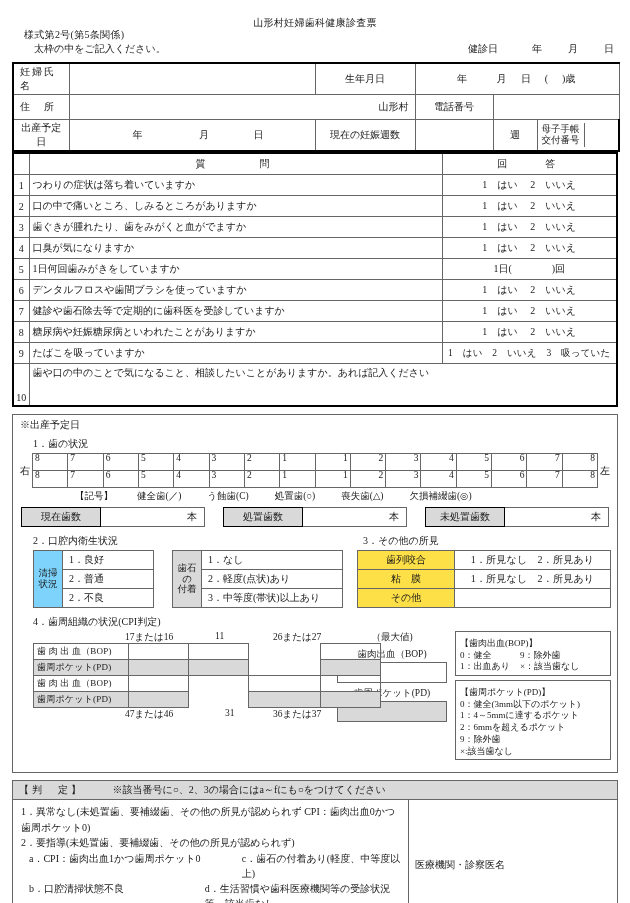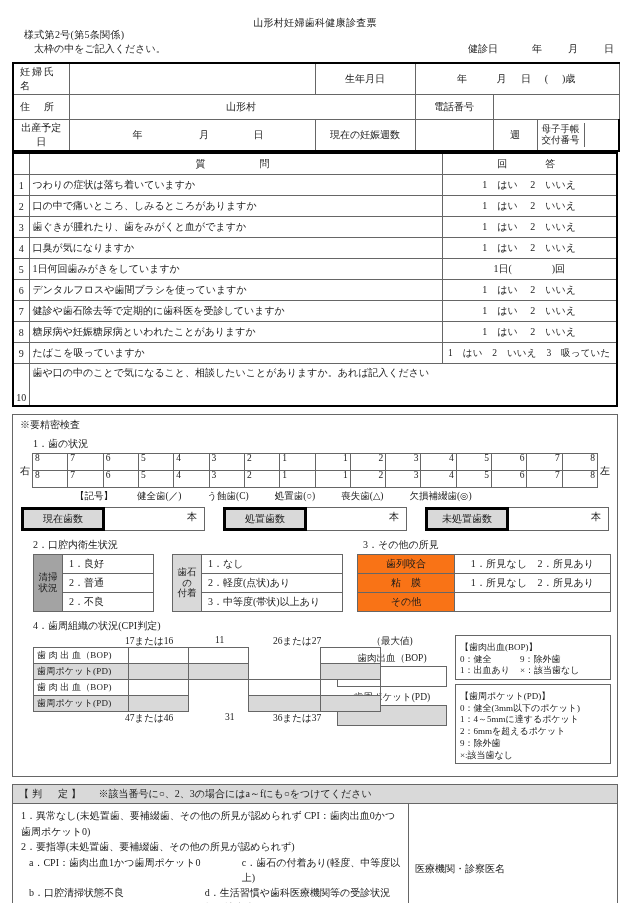--- a/index.html
+++ b/index.html
@@ -154,21 +154,21 @@
 
   
   .counts { display: flex; gap: 0; padding: 0 2px; margin-bottom: 2px; }
   .cnt {
     display: flex;
     flex: 1;
     margin-right: 18px;
   }
   .cnt:last-child { margin-right: 0; }
   .cnt .cl {
-    border: 3px solid #000000;
+    border: 1px solid #000000;
     background: #d9d9d9;
     width: 78px;
     text-align: center;
     font-size: 10px;
     padding: 2px 0;
   }
   .cnt .cv {
     border: 1px solid #666;
     border-left: none;
     flex: 1;
@@ -184,21 +184,21 @@
 
   table.s2 { border-collapse: collapse; table-layout: fixed; }
   table.s2 td {
     border: 1px solid #666;
     font-size: 10px;
     height: 16px;
     padding: 1px 6px;
     vertical-align: middle;
   }
   table.s2 td.vlabel {
-    background: #a3a3a3;
+    background: #7dd3fc;
     text-align: center;
     width: 26px;
     padding: 0 1px;
     line-height: 1.15;
     font-size: 9.5px;
     font-family: Liberation Serif, serif;
   }
   table.s2 td.vlabel3 {
     background: #d9d9d9;
     text-align: center;
@@ -210,21 +210,21 @@
   .s2wrap { display: flex; gap: 18px; padding-left: 14px; }
 
   table.s3 { border-collapse: collapse; table-layout: fixed; width: 100%; }
   table.s3 td {
     border: 1px solid #666;
     font-size: 10px;
     height: 16px;
     padding: 1px 4px;
     vertical-align: middle;
   }
-  table.s3 td.k { background: #f97316; text-align: center; width: 88px; }
+  table.s3 td.k { background: #fde047; text-align: center; width: 88px; }
   table.s3 td.v { text-align: center; letter-spacing: .2px; }
 
   
   .cpi-area { display: flex; margin-top: 2px; padding-left: 14px; }
   .cpi-grid-wrap { width: 300px; position: relative; }
   .cpi-hdr, .cpi-ftr {
     position: relative;
     height: 12px;
     font-size: 9.5px;
   }
@@ -329,21 +329,21 @@
       <td class="dob-cell b-t" colspan="3">
         <span class="sp1">年</span>
         <span class="sp2">月</span>
         <span class="sp3">日</span>
         <span style="width:26px">(</span>
         <span style="width:30px;text-align:left">)歳</span>
       </td>
     </tr>
     <tr>
       <td class="lbl b-l">住　所</td>
-      <td colspan="2" style="text-align:center;padding-left:4px">山形村</td>
+      <td colspan="2" style="text-align:right;padding-left:4px">山形村</td>
       <td class="lbl-tight">電話番号</td>
       <td colspan="2"></td>
     </tr>
     <tr>
       <td class="lbl-tight b-l b-b">出産予定日</td>
       <td class="dob-cell b-b">
         <span style="width:64px">年</span>
         <span style="width:64px">月</span>
         <span style="width:40px">日</span>
       </td>
@@ -440,21 +440,21 @@
       <td class="ans9 b-r">1　はい　2　いいえ　3　吸っていた</td>
     </tr>
     <tr>
       <td class="num n10 b-l b-b">10</td>
       <td class="q10 b-b b-r" colspan="2">歯や口の中のことで気になること、相談したいことがありますか。あれば記入ください</td>
     </tr>
   </tbody>
     </table>
 
   <div class="doctor-box">
-    <div class="doctor-title">※要精密検査</div>
+    <div class="doctor-title">※出産予定日</div>
 
     <div class="sec-title">1．歯の状況</div>
     <div class="tooth-wrap">
       <span class="side-l">右</span>
       <span class="side-r">左</span>
       <table class="tooth">
         <tbody>
             <tr>
           <td class="left-n">8</td>
           <td class="left-n">7</td>
@@ -661,21 +661,21 @@
           <div>9：除外歯</div>
           <div>×:該当歯なし</div>
         </div>
       </div>
     </div>
   </div>
 
   <div class="judge">
     <div class="judge-hd">
       <span class="sp">【判　定】</span>
-      <span style="margin-left:12px">※該当番号に○、2、3の場合にはa～fにも○をつけてください</span>
+      <span style="margin-left:26px">※該当番号に○、2、3の場合にはa～fにも○をつけてください</span>
     </div>
     <div class="judge-body">
       <div class="judge-main">
         <div class="j-line">1．異常なし(未処置歯、要補綴歯、その他の所見が認められず CPI：歯肉出血0かつ歯周ポケット0)</div>
         <div class="j-line">2．要指導(未処置歯、要補綴歯、その他の所見が認められず)</div>
         <div class="j-sub">
           <span class="c1">a．CPI：歯肉出血1かつ歯周ポケット0</span>
           <span>c．歯石の付着あり(軽度、中等度以上)</span>
         </div>
         <div class="j-sub">

